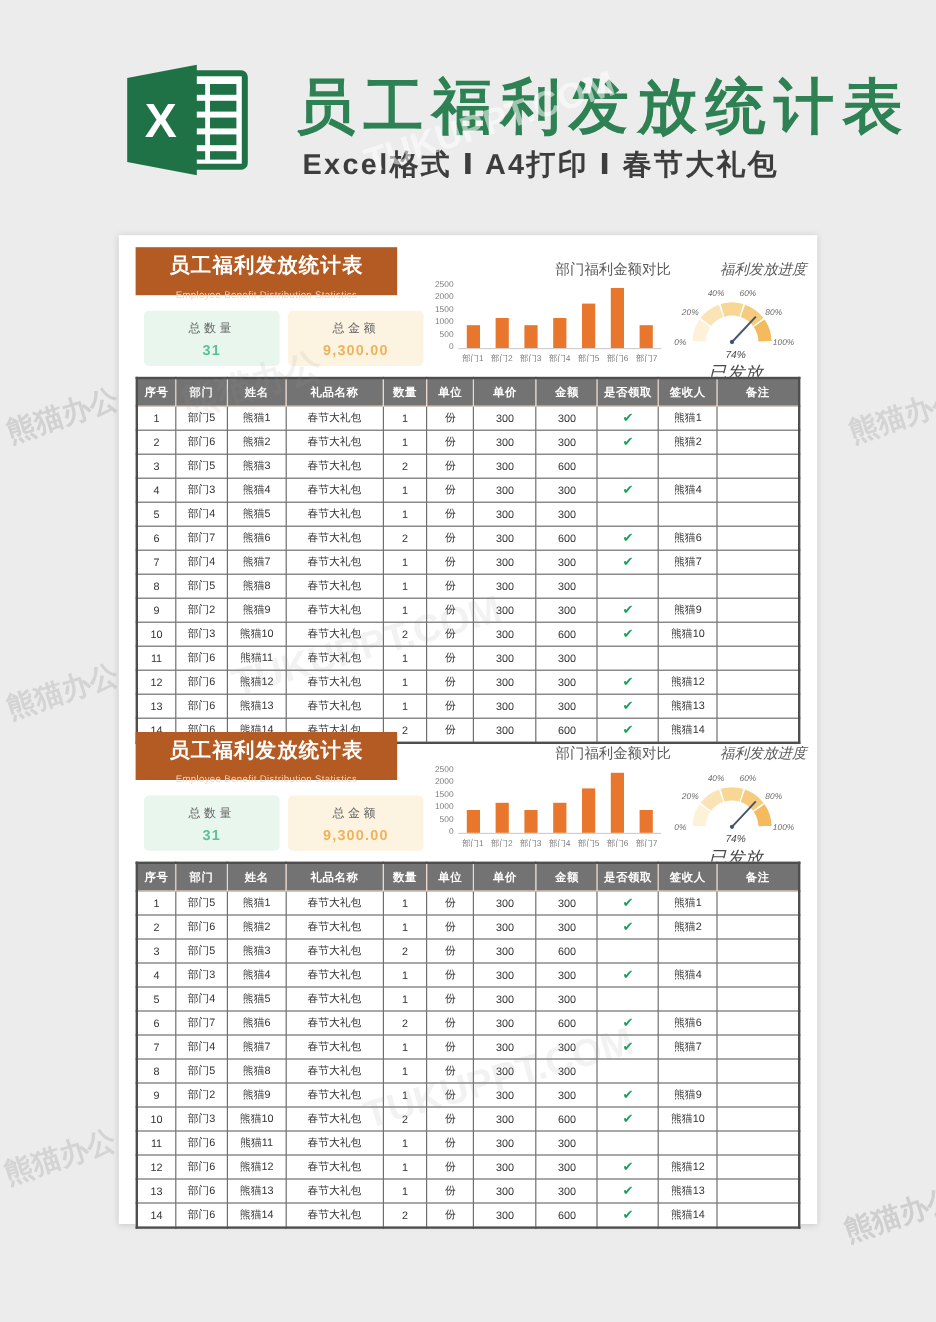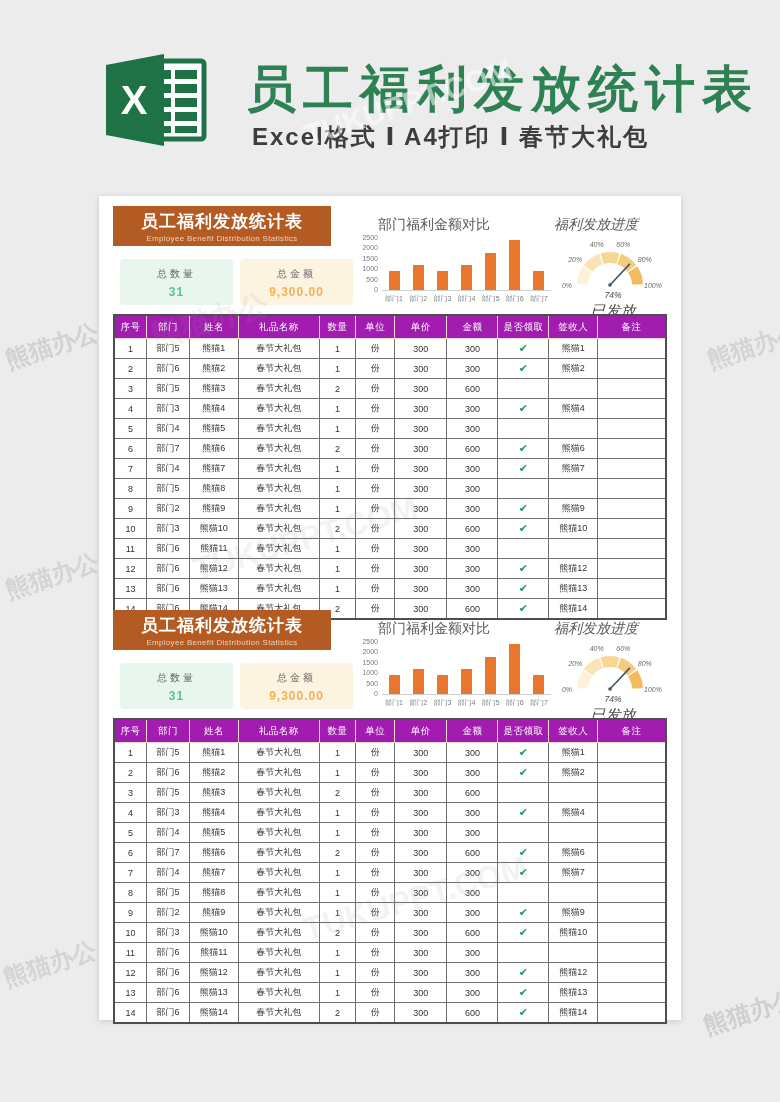--- a/index.html
+++ b/index.html
@@ -14,47 +14,47 @@
   
   .wm{position:absolute;font-weight:700;white-space:nowrap;pointer-events:none;z-index:5;}
   
   .card{position:absolute;left:99px;top:196px;width:582px;height:824px;background:#ffffff;
         box-shadow:0 1px 6px rgba(0,0,0,.16);}
   .section{position:absolute;left:0;width:582px;height:406px;}
   #sec1{top:8px;} #sec2{top:412px;}
   .sec-bar{position:absolute;left:14px;top:2px;width:218px;height:40px;background:#b45a23;
            color:#fff;text-align:center;}
   .sec-bar .t{font-size:17px;font-weight:700;letter-spacing:1px;margin-top:4px;}
-  .sec-bar .s{font-size:8px;color:#f4d3bb;margin-top:1px;letter-spacing:.3px;}
+  .sec-bar .s{font-size:8px;color:#f4d3bb;margin-top:8px;letter-spacing:.3px;}
   .sumcard{position:absolute;top:55px;width:113px;height:46px;border-radius:4px;text-align:center;}
   .sumcard .lb{font-size:10px;color:#666;letter-spacing:3px;margin-top:8px;}
   .sumcard .vl{font-size:12px;font-weight:700;margin-top:4px;letter-spacing:1px;}
   .sc1{left:21px;background:#e8f6ee;} .sc1 .vl{color:#57c392;}
   .sc2{left:141px;background:#fdf3e1;} .sc2 .vl{color:#f0b259;}
   
   .barchart{position:absolute;left:253px;top:10px;width:207px;height:102px;}
-  .chart-title{position:absolute;left:26px;right:0;top:2px;text-align:left;
-               font-size:14px;color:#595959;}
+  .chart-title{position:absolute;left:26px;right:0;top:2px;text-align:right;
+               font-size:12px;color:#595959;}
   .plot{position:absolute;left:30px;right:8px;top:24px;height:52px;
         border-bottom:1px solid #cfcfcf;display:flex;align-items:flex-end;
         justify-content:space-around;}
   .bar{width:11px;}
   .ylab{position:absolute;left:0;width:26px;text-align:right;font-size:7px;color:#7a7a7a;}
   .xrow{position:absolute;left:30px;right:8px;top:80px;display:flex;justify-content:space-around;}
   .xlab{font-size:7px;color:#7a7a7a;width:24px;text-align:center;}
   
   .gauge{position:absolute;left:455px;top:10px;width:118px;height:104px;font-style:italic;}
   .gauge .chart-title{left:0;}
   .gauge svg{position:absolute;left:0;top:13px;}
   .gauge-value{position:absolute;top:76px;width:100%;text-align:center;font-size:8.5px;color:#4a4a4a;}
   .gauge-sub{position:absolute;top:88px;width:100%;text-align:center;font-size:15px;color:#4a4a4a;}
   
   table.data{position:absolute;left:14px;top:110px;width:554px;border-collapse:collapse;
              table-layout:fixed;border:2px solid #4e4e4e;background:#fff;}
-  .data th{background:#a21caf;color:#fff;font-size:9.5px;font-weight:400;height:22px;
+  .data th{background:#737373;color:#fff;font-size:9.5px;font-weight:700;height:22px;
            border:1px solid #ead9cc;padding:0;letter-spacing:.5px;}
   .data td{font-size:9px;color:#333;text-align:center;height:19px;border:1px solid #6f6f6f;
            padding:0 2px;overflow:hidden;white-space:nowrap;}
   .check{color:#1e9d5f;font-weight:700;font-size:11px;}
 </style>
 </head>
 <body>
 
 <svg class="xl-icon" width="114" height="100" viewBox="0 0 114 100">
   <rect x="60" y="11" width="50" height="78" rx="3" fill="#ffffff" stroke="#1f7245" stroke-width="5"></rect>

